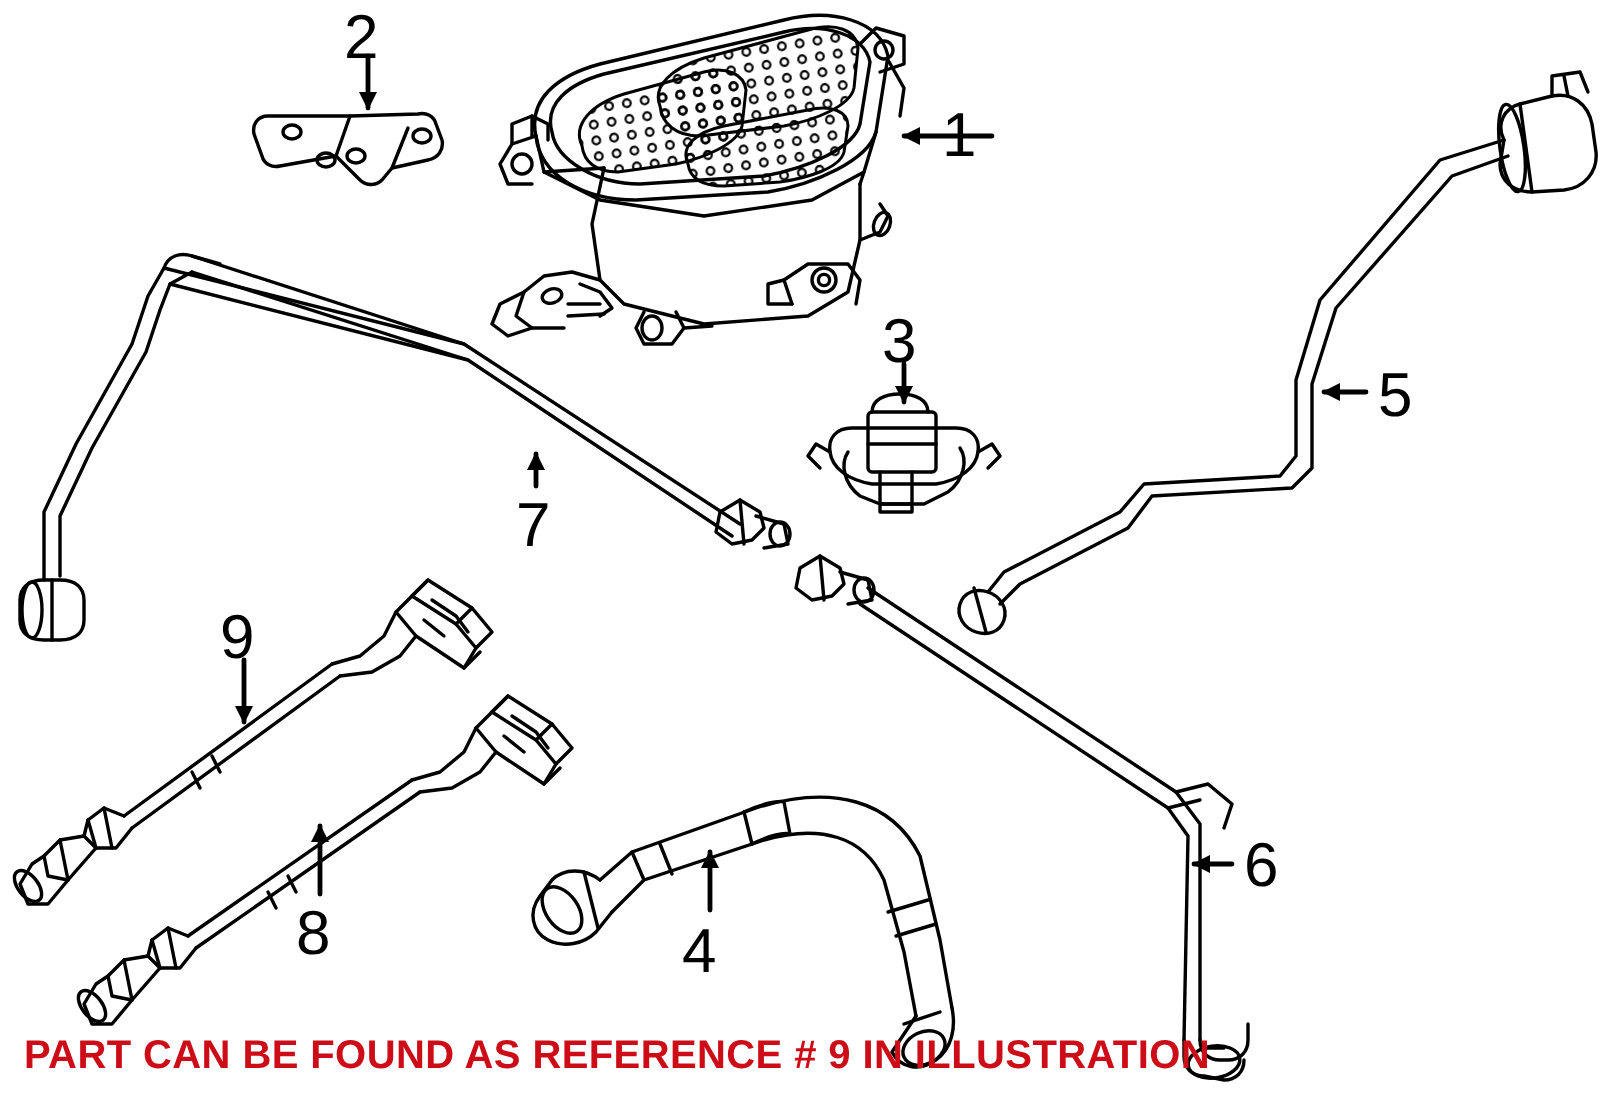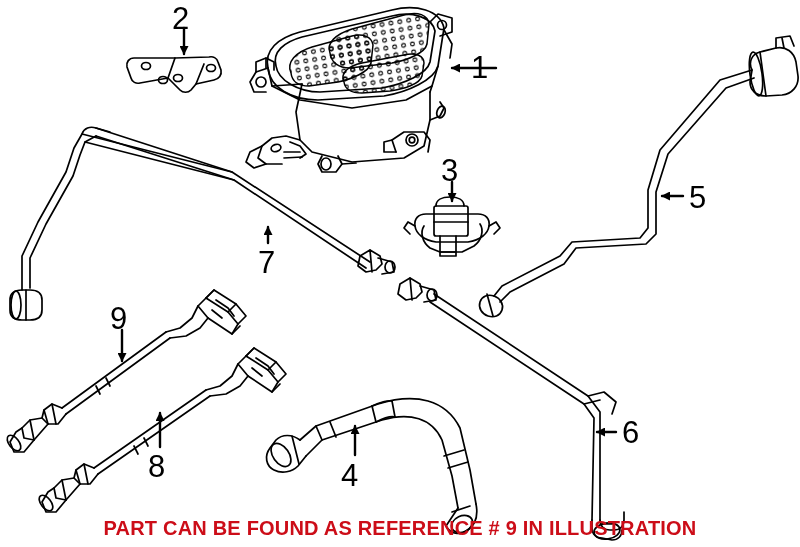--- a/index.html
+++ b/index.html
@@ -30,24 +30,23 @@
     font-family: "Liberation Sans", sans-serif;
     font-size: 31px;
     font-weight: 400;
     color: #000000;
     line-height: 1;
     white-space: nowrap;
     user-select: none;
   }
   #footer-note {
     position: absolute;
-    left: 0;
+    left: 12px;
     right: 0;
     bottom: 7px;
-    text-align: center;
     font-family: "Liberation Sans", sans-serif;
     font-size: 20px;
     font-weight: bold;
     color: #cc0d18;
     letter-spacing: 0.2px;
     white-space: nowrap;
   }
 </style>
 </head>
 <body>

